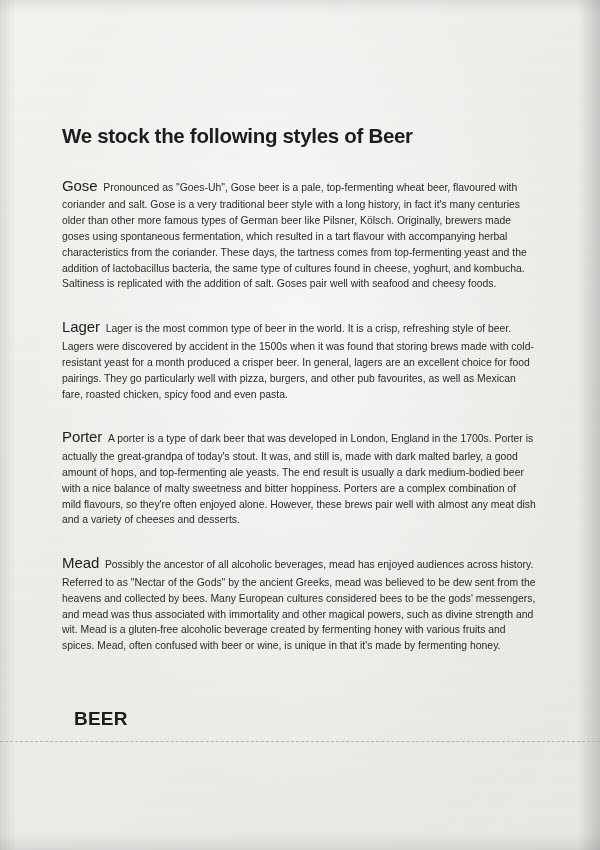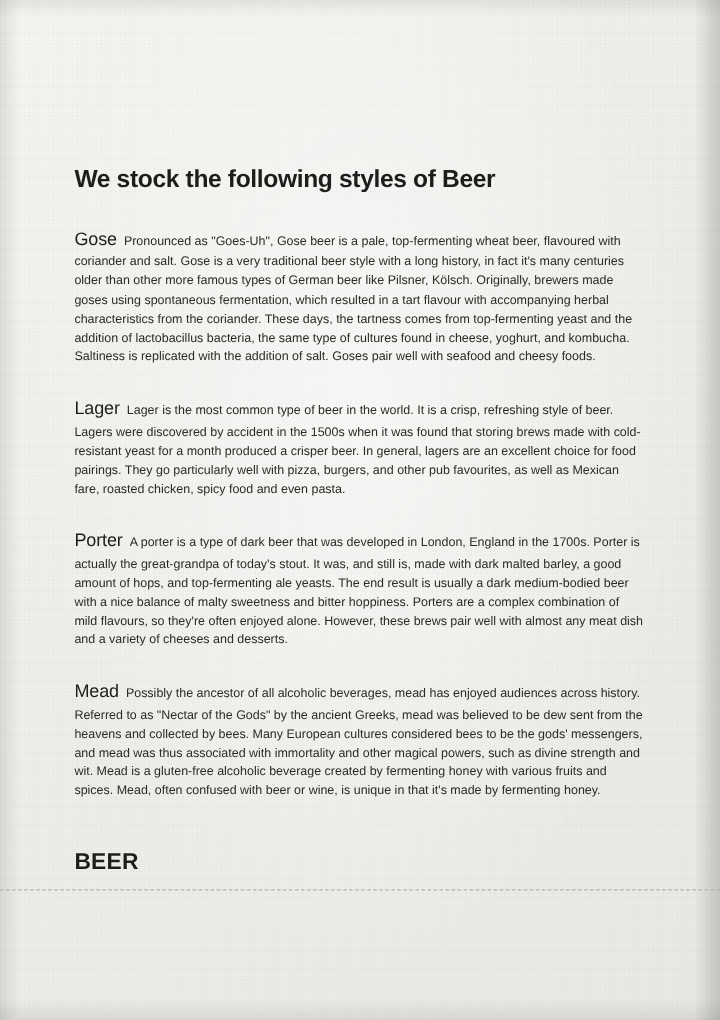--- a/index.html
+++ b/index.html
@@ -49,21 +49,20 @@
     left: 0; right: 0; bottom: 0; height: 18px;
     background: linear-gradient(to top, rgba(0,0,0,0.08), rgba(0,0,0,0.0));
     pointer-events: none;
   }
 
   .content {
     position: absolute;
     left: 62px;
     top: 124px;
     width: 475px;
-    margin-top: 14px;
   }
 
   h1.title {
     font-size: 20.5px;
     font-weight: bold;
     letter-spacing: -0.3px;
     color: #1d1d1b;
     margin: 0 0 26px 0;
     line-height: 1.2;
   }
@@ -84,21 +83,21 @@
     letter-spacing: -0.1px;
     font-weight: normal;
   }
   .style-body {
     font-size: 10.4px;
     color: #2a2a27;
   }
 
   .footer-label {
     position: absolute;
-    left: 62px;
+    left: 74px;
     top: 708px;
     font-size: 19px;
     font-weight: bold;
     letter-spacing: 0.2px;
     color: #1d1d1b;
   }
 
   .dashed-rule {
     position: absolute;
     left: 0;

